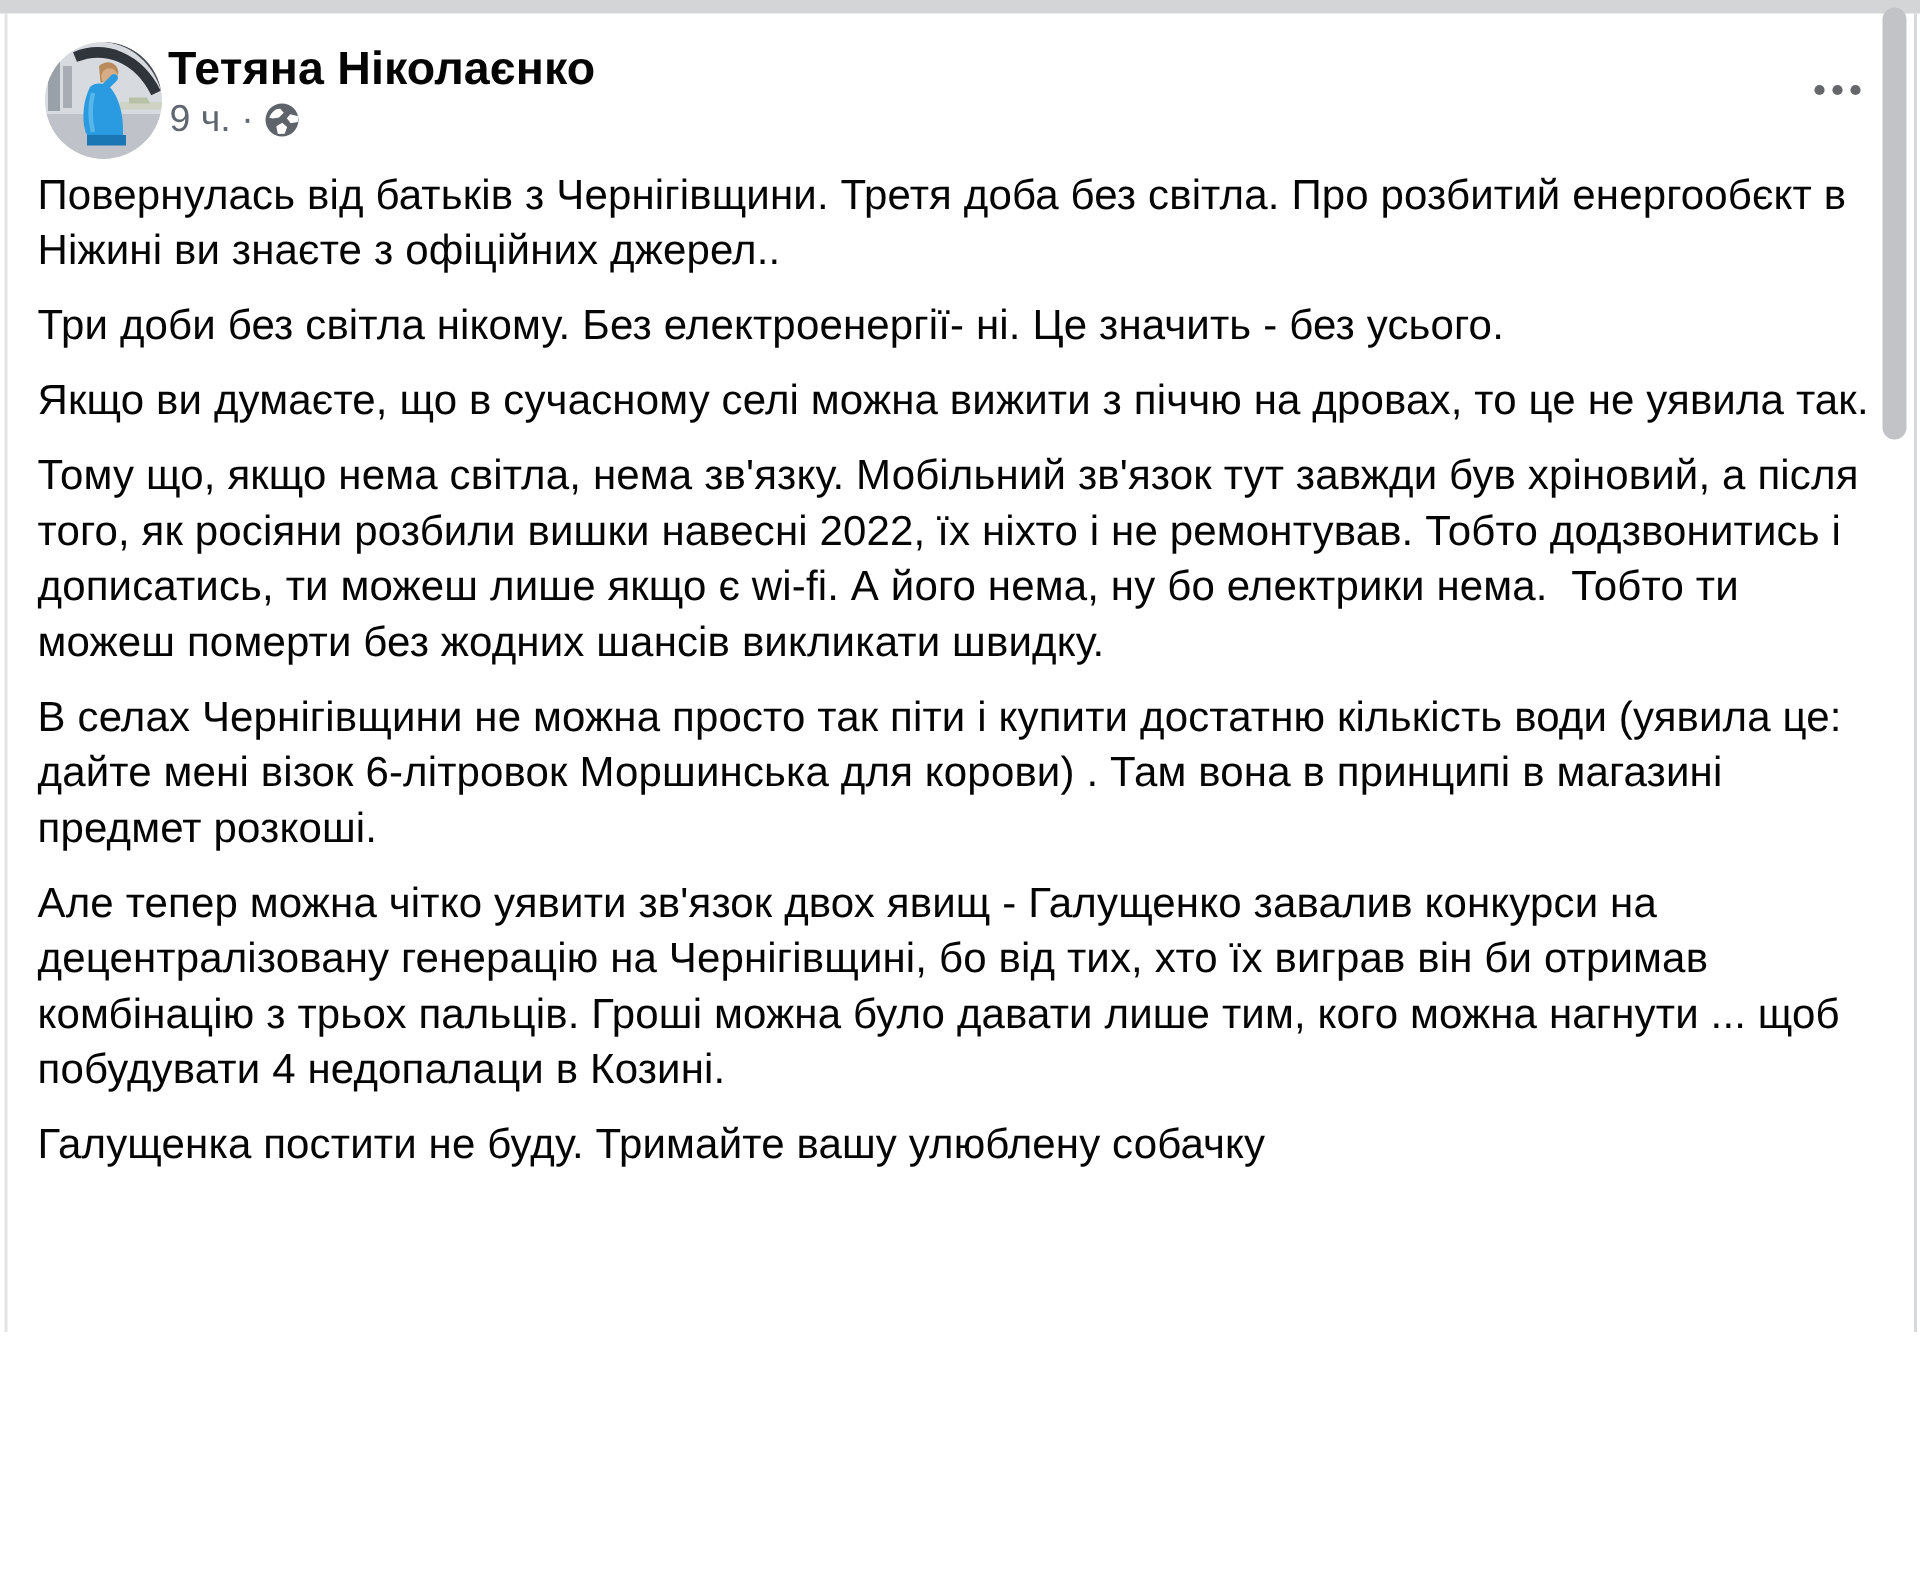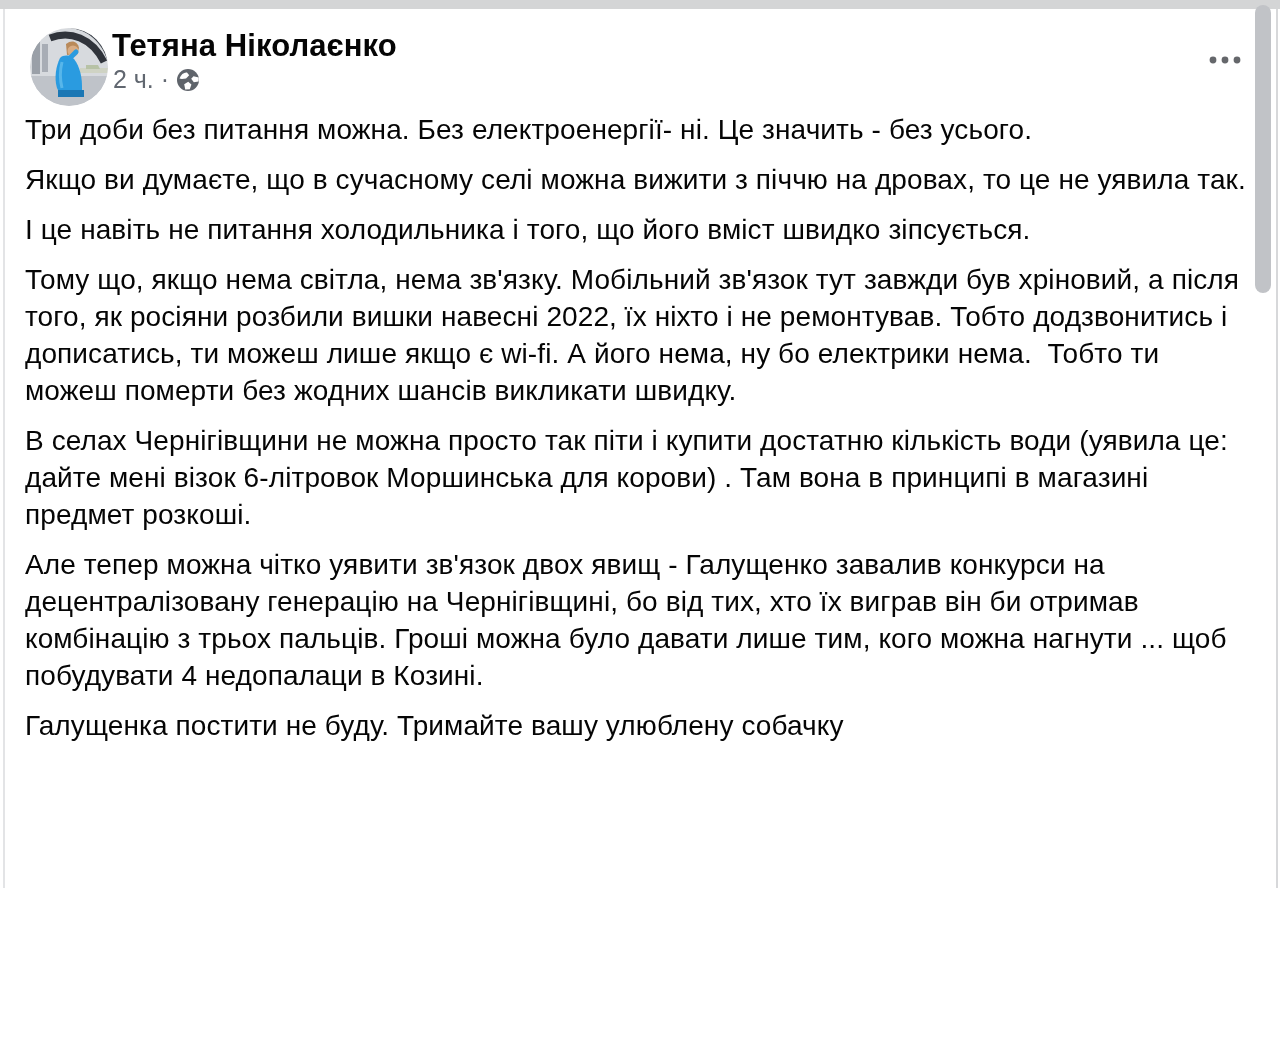--- a/index.html
+++ b/index.html
@@ -93,43 +93,43 @@
         <path d="M32 34 C30 42 30 52 32 60" stroke="#57b6ea" stroke-width="3" fill="none"></path>
         <path d="M40 30 l6 -6" stroke="#2a9be0" stroke-width="5" stroke-linecap="round"></path>
         <rect x="28" y="62" width="26" height="7" fill="#1b77b4"></rect>
       </g>
     </svg>
   </div>
 
   <div class="author">Тетяна Ніколаєнко</div>
 
   <div class="meta">
-    <span>2 ч.</span>
+    <span>9 ч.</span>
     <span class="sep">·</span>
     <span class="globe">
       <svg width="24" height="24" viewBox="0 0 24 24" aria-hidden="true">
         <circle cx="12" cy="12" r="11" fill="#5f646b"></circle>
         <path d="M3.5 10.5 C5 6.5 8 4.2 11 4.6 L13.2 7.2 10 10.4 5.8 11 Z" fill="#ffffff"></path>
         <path d="M22.8 9.5 L17.5 8.2 15.2 10.8 17.8 14.2 22.6 13.4 Z" fill="#ffffff"></path>
         <path d="M9.2 21.4 L8.2 16.2 12.2 13.8 15.4 16.6 13.8 21.2 Z" fill="#ffffff"></path>
       </svg>
     </span>
   </div>
 
   <div class="menu-btn">
     <svg width="32" height="8" viewBox="0 0 32 8" aria-hidden="true">
       <circle cx="4" cy="4" r="3.4" fill="#65676b"></circle>
       <circle cx="16" cy="4" r="3.4" fill="#65676b"></circle>
       <circle cx="28" cy="4" r="3.4" fill="#65676b"></circle>
     </svg>
   </div>
 
   <div class="post-body">
-    <p>Три доби без питання можна. Без електроенергії- ні. Це значить - без усього.</p>
+    <p>Повернулась від батьків з Чернігівщини. Третя доба без світла. Про розбитий енергообєкт в Ніжині ви знаєте з офіційних джерел..</p>
+    <p>Три доби без світла нікому. Без електроенергії- ні. Це значить - без усього.</p>
     <p>Якщо ви думаєте, що в сучасному селі можна вижити з піччю на дровах, то це не уявила так.</p>
-    <p>І це навіть не питання холодильника і того, що його вміст швидко зіпсується.</p>
     <p>Тому що, якщо нема світла, нема зв'язку. Мобільний зв'язок тут завжди був хріновий, а після того, як росіяни розбили вишки навесні 2022, їх ніхто і не ремонтував. Тобто додзвонитись і дописатись, ти можеш лише якщо є wi-fi. А його нема, ну бо електрики нема.  Тобто ти можеш померти без жодних шансів викликати швидку.</p>
     <p>В селах Чернігівщини не можна просто так піти і купити достатню кількість води (уявила це: дайте мені візок 6-літровок Моршинська для корови) . Там вона в принципі в магазині предмет розкоші.</p>
     <p>Але тепер можна чітко уявити зв'язок двох явищ - Галущенко завалив конкурси на децентралізовану генерацію на Чернігівщині, бо від тих, хто їх виграв він би отримав комбінацію з трьох пальців. Гроші можна було давати лише тим, кого можна нагнути ... щоб побудувати 4 недопалаци в Козині.</p>
     <p>Галущенка постити не буду. Тримайте вашу улюблену собачку</p>
   </div>
 
 </div>
 
 </body></html>

